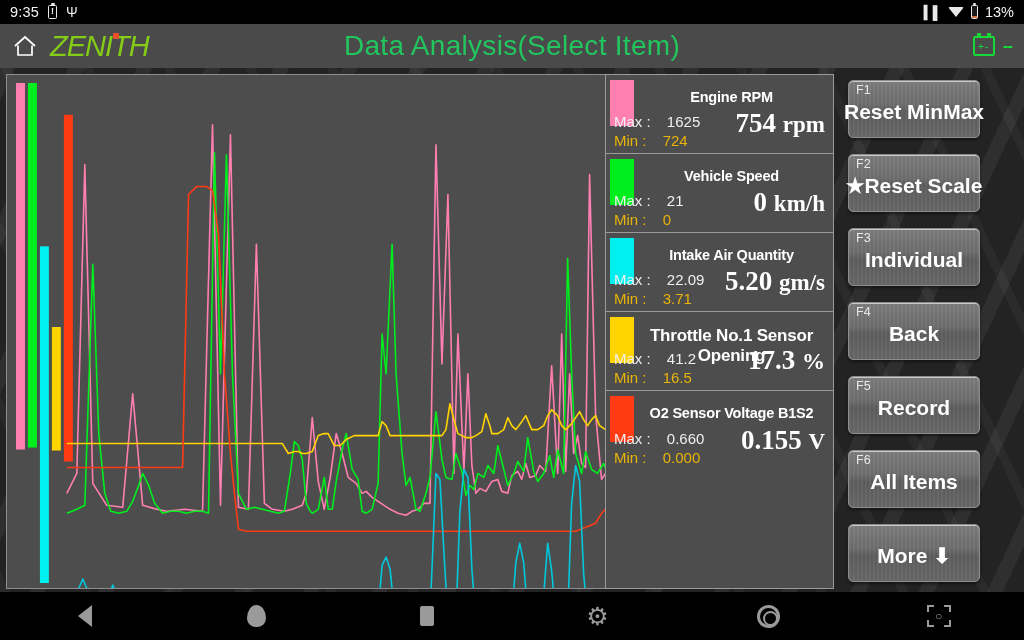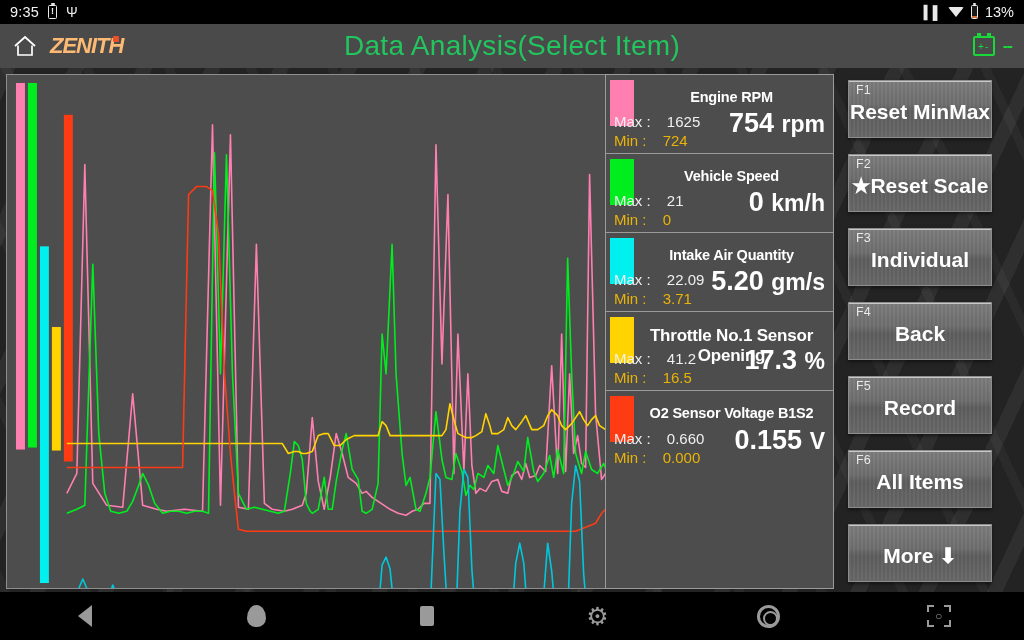--- a/index.html
+++ b/index.html
@@ -26,21 +26,21 @@
   .ic-batt-lvl:before{content:"";position:absolute;left:1.2px;top:-3px;width:3px;height:2px;background:#e9e9e9;border-radius:1px;}
   .sb-pct{font-size:14.5px;}
 
   
   .titlebar{
     position:absolute; left:0; top:24px; width:1024px; height:44px;
     background:#4a4a4a; display:flex; align-items:center; padding:0 12px;
   }
   .home-icon{width:26px;height:26px;position:relative;margin-right:12px;flex:none;}
   .brand{
-    color:#fdba74; font-size:22px; font-weight:bold; font-style:italic;
+    color:#84cc16; font-size:29px; font-weight:normal; font-style:italic;
     letter-spacing:-1px; font-family:"Liberation Sans",sans-serif; position:relative;
   }
   .brand .dot{position:absolute; width:6px;height:6px;background:#e8502a;border-radius:1px;}
   .title-text{
     position:absolute; left:0; width:1024px; text-align:center;
     color:#22c55e; font-size:28px; letter-spacing:.3px; pointer-events:none;
   }
   .tb-right{margin-left:auto; display:flex; align-items:center; gap:8px; z-index:2;}
   .volt-icon{width:22px;height:20px;border:2.3px solid #18d83a;border-radius:2px;position:relative;}
   .volt-icon:before{content:"";position:absolute;top:-5px;left:2px;width:4px;height:3px;background:#18d83a;}
@@ -80,29 +80,29 @@
     position:absolute; left:28px; right:4px; top:14px; text-align:center;
     color:#ffffff; font-size:14.5px; font-weight:bold; letter-spacing:-.2px;
   }
   .ro-name.small{font-size:17px;}
   .ro-max{position:absolute; left:8px; bottom:23px; color:#efefef; font-size:15px; white-space:nowrap;}
   .ro-min{position:absolute; left:8px; bottom:4px;  color:#eab308; font-size:15px; white-space:nowrap;}
   .ro-lbl{display:inline-block;}
   .ro-num{display:inline-block; margin-left:12px;}
   .ro-val{
     position:absolute; right:8px; bottom:14px; color:#ffffff;
-    font-size:27px; font-weight:bold; white-space:nowrap;
+    font-size:27px; font-weight:bold; white-space:nowrap;font-family:Liberation Serif, serif;
   }
   .ro-val .u{font-size:23px;}
 
   
   .fkeys{position:absolute; left:846px; top:6px; width:172px; height:515px;}
   .fbtn{
-    position:absolute; left:2px; width:144px; height:58px;
-    border-radius:0; border:1px solid #8d8d8d;
+    position:absolute; left:2px; width:132px; height:58px;
+    border-radius:5px; border:1px solid #8d8d8d;
     background:
       repeating-linear-gradient(90deg, rgba(255,255,255,.035) 0 2px, rgba(0,0,0,.03) 2px 4px),
       linear-gradient(to bottom,#7c7c7c 0%, #6d6d6d 42%, #5d5d5d 55%, #676767 100%);
     box-shadow: inset 0 1px 0 #c9c9c9, 0 2px 3px rgba(0,0,0,.45);
     display:flex; align-items:center; justify-content:center;
   }
   .fbtn .flab{position:absolute; left:7px; top:2px; color:#e9e9e9; font-size:12.5px;}
   .fbtn .ftxt{color:#ffffff; font-size:21px; font-weight:bold; margin-top:6px; white-space:nowrap;}
 
   

